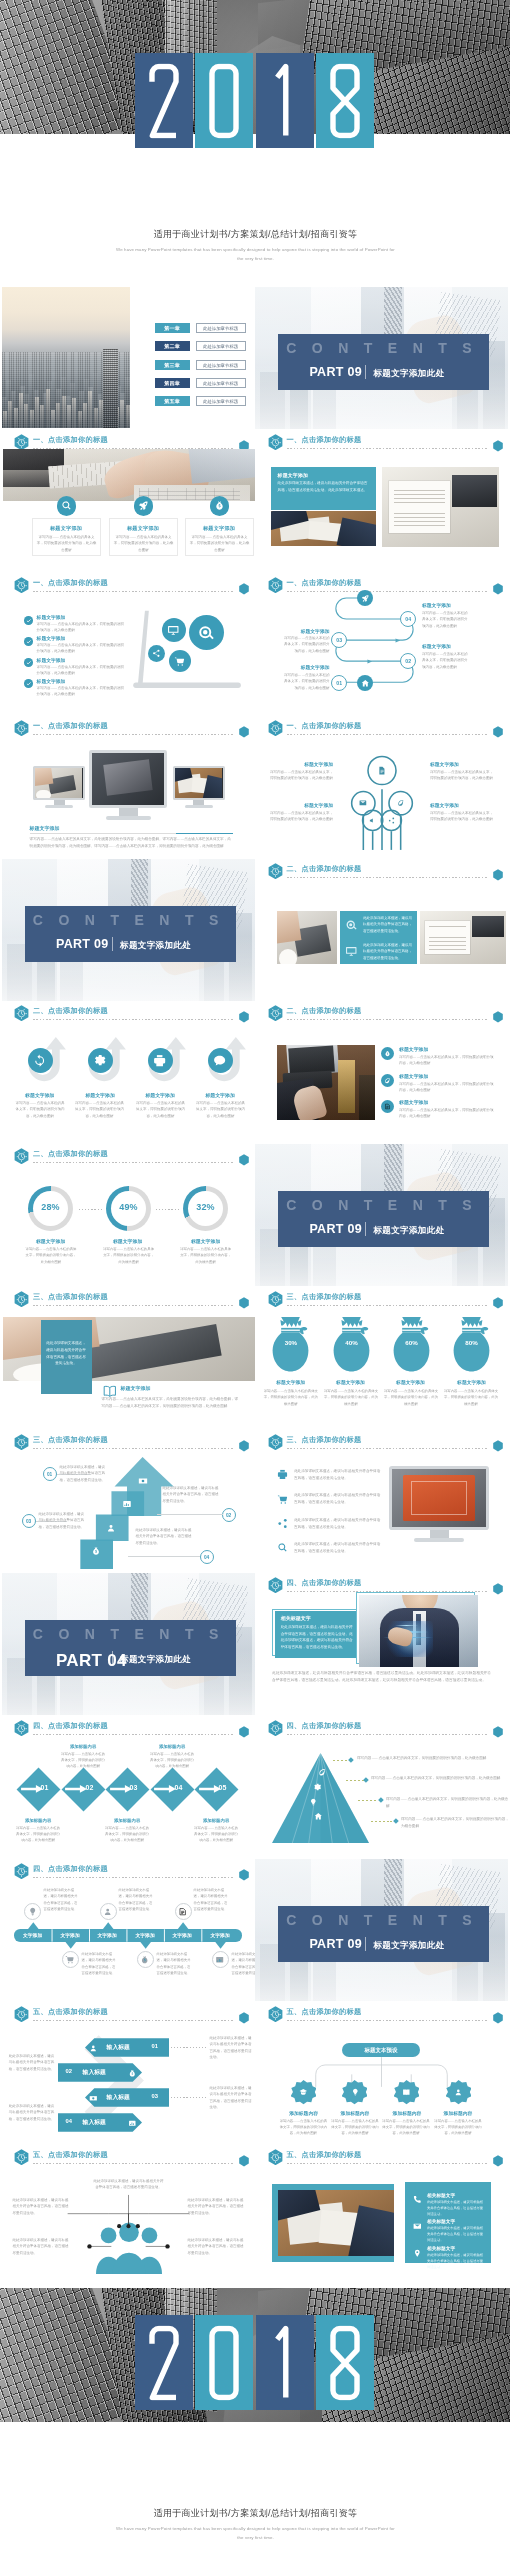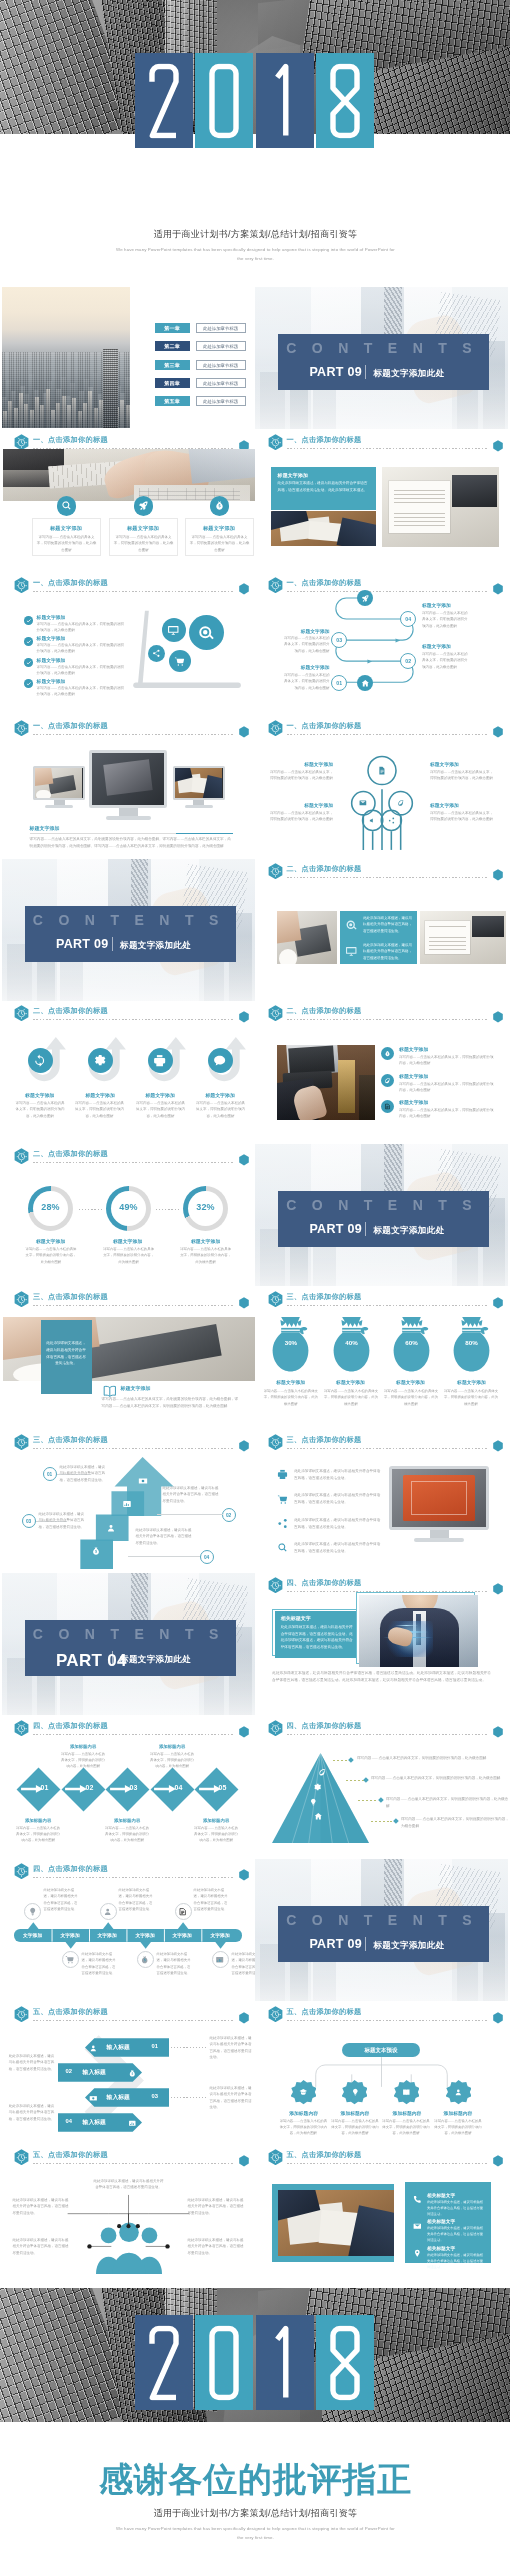--- a/index.html
+++ b/index.html
@@ -1596,17 +1596,16 @@
         </svg>
       </div>
     <div class="ydigit yd-b">
         <svg width="31" height="75" viewBox="0 0 40 96">
           <g fill="none" stroke="#fff" stroke-width="7" stroke-linejoin="round">
             <path d="M4.5 12.5A9 9 0 0 1 13.5 3.5h13a9 9 0 0 1 9 9v19L20 48l15.5 16.5v19a9 9 0 0 1-9 9h-13a9 9 0 0 1-9-9v-19L20 48 4.5 31.5z"></path>
           </g>
         </svg>
       </div>
   </div>
-  <div class="ender-title">感谢各位的批评指正</div>
   <div class="ender-sub">适用于商业计划书/方案策划/总结计划/招商引资等</div>
   <div class="ender-en">We have many PowerPoint templates that has been specifically designed to help anyone that is stepping into the world of PowerPoint for the very first time.</div>
 </div>
 
 
 </body></html>

